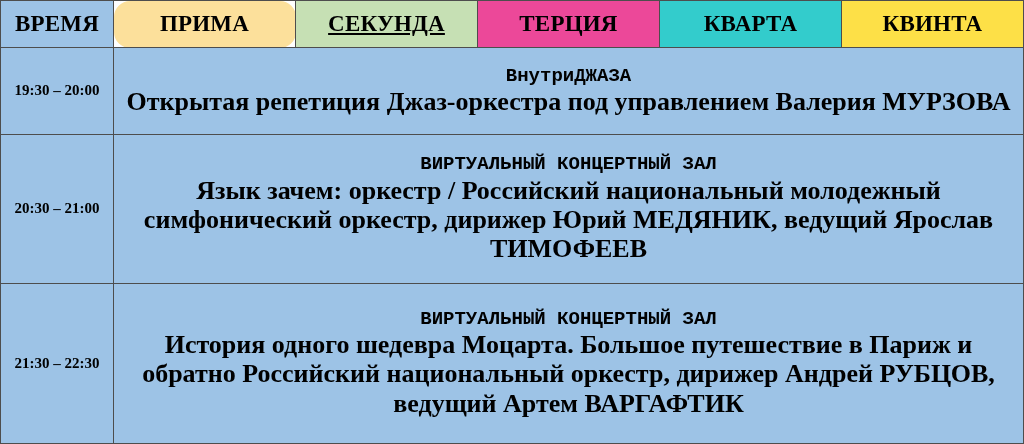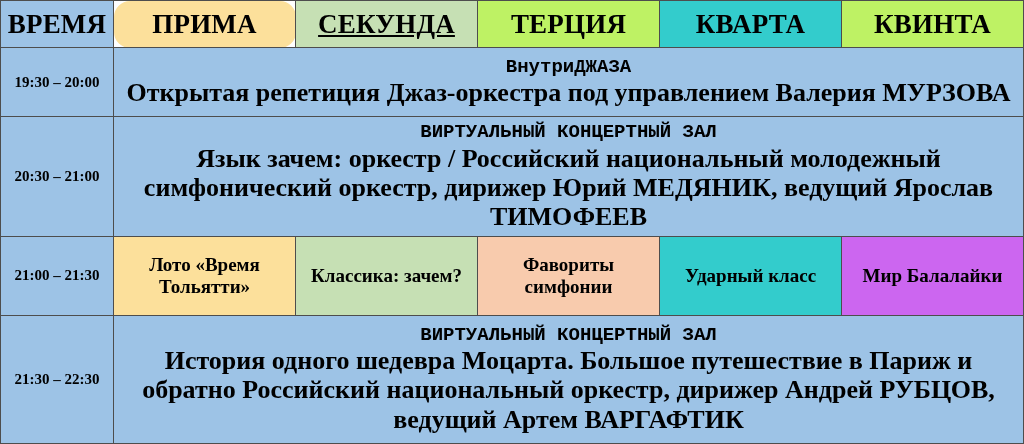--- a/index.html
+++ b/index.html
@@ -30,29 +30,29 @@
     line-height: 1.12;
     overflow: hidden;
   }
   
   col.c-time  { width: 113px; }
   col.c-col   { width: 182px; }
 
   
   tr.head th {
     height: 42px;
-    font-size: 27px;
+    font-size: 23px;
     letter-spacing: 0.2px;
   }
   th.h-time   { background: #9dc3e6; }
   th.h-prima  { background: #fce09b; border-radius: 16px; }
   th.h-secunda{ background: #c6e0b4; text-decoration: underline; }
-  th.h-tercia { background: #bef264; }
+  th.h-tercia { background: #ec4899; }
   th.h-kvarta { background: #33cccc; }
-  th.h-kvinta { background: #bef264; }
+  th.h-kvinta { background: #fde047; }
 
   
   td.time {
     background: #9dc3e6;
     font-weight: normal;
     font-size: 15px;
     white-space: nowrap;
   }
 
   
@@ -118,28 +118,20 @@
 
 
     <tr class="r-feature-2">
       <td class="time">20:30 – 21:00</td>
       <td class="feature" colspan="5">
         <span class="line-main">ВИРТУАЛЬНЫЙ КОНЦЕРТНЫЙ ЗАЛ</span>
         <span class="line-sub">Язык зачем: оркестр / Российский национальный молодежный симфонический оркестр, дирижер Юрий МЕДЯНИК, ведущий Ярослав ТИМОФЕЕВ</span>
       </td>
     </tr>
 
-    <tr class="r-slot">
-      <td class="time">21:00 – 21:30</td>
-      <td class="cell-prima">Лото «Время Тольятти»</td>
-      <td class="cell-secunda">Классика: зачем?</td>
-      <td class="cell-tercia">Фавориты симфонии</td>
-      <td class="cell-kvarta">Ударный класс</td>
-      <td class="cell-kvinta">Мир Балалайки</td>
-    </tr>
 
     <tr class="r-feature-3">
       <td class="time">21:30 – 22:30</td>
       <td class="feature" colspan="5">
         <span class="line-main">ВИРТУАЛЬНЫЙ КОНЦЕРТНЫЙ ЗАЛ</span>
         <span class="line-sub">История одного шедевра Моцарта. Большое путешествие в Париж и обратно Российский национальный оркестр, дирижер Андрей РУБЦОВ, ведущий Артем ВАРГАФТИК</span>
       </td>
     </tr>
   </tbody>
 </table>

